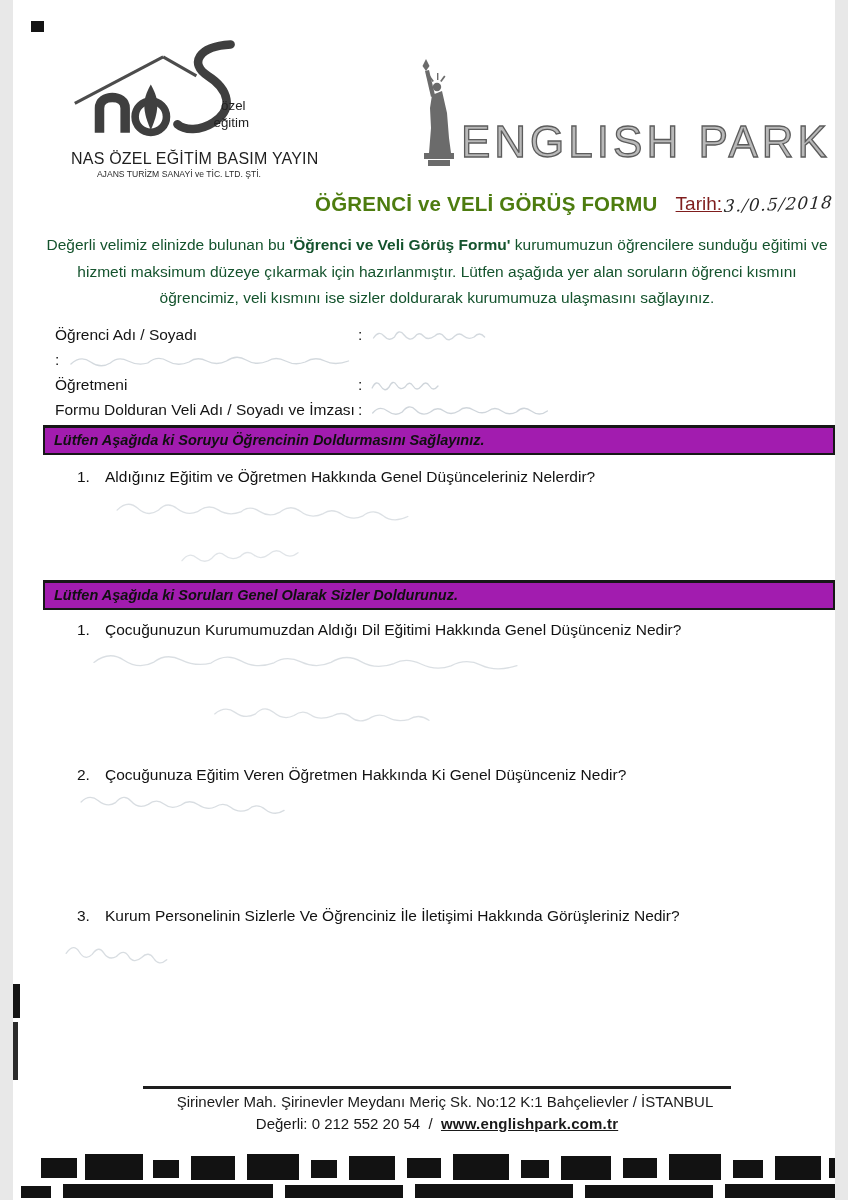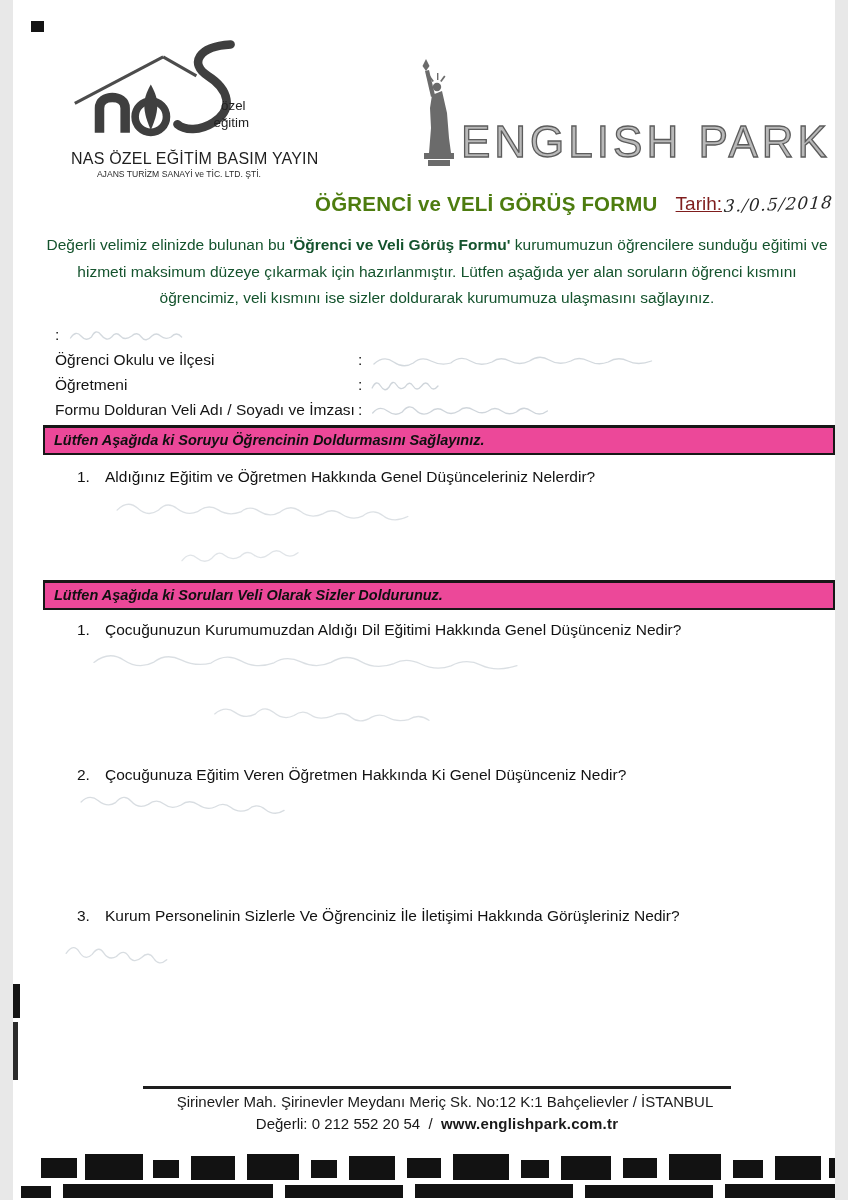--- a/index.html
+++ b/index.html
@@ -34,30 +34,30 @@
   
   .fields{position:absolute;left:42px;top:322px;width:760px;}
   .field-row{height:25px;display:flex;align-items:center;font-size:15.5px;color:#141414;}
   .field-label{display:inline-block;width:303px;}
   .field-colon{display:inline-block;width:12px;}
   .hw{display:inline-block;vertical-align:middle;}
   .hw path{stroke:#a9b4be;fill:none;stroke-width:1.3;stroke-linecap:round;vector-effect:non-scaling-stroke;}
   
   .section-box{
     position:absolute;left:30px;width:770px;border:2px solid #171717;border-top-width:3px;
-    padding:4px 9px 5px 9px;font-size:14.5px;font-weight:bold;font-style:italic;color:#101010;background:#ec4899;
+    padding:4px 9px 5px 9px;font-size:14.5px;font-weight:bold;font-style:italic;color:#101010;background:#a21caf;
   }
   .question{position:absolute;font-size:15.5px;color:#121212;display:flex;}
   .q-num{width:28px;}
   .hw-block{position:absolute;}
   
   .footer-rule{position:absolute;left:130px;top:1086px;width:588px;height:3px;background:#1e1e1e;}
   .footer-address{position:absolute;left:8px;top:1093px;width:848px;text-align:center;font-size:15px;color:#1a1a1a;margin:0;}
   .footer-contact{position:absolute;left:0;top:1115px;width:848px;text-align:center;font-size:15px;color:#1a1a1a;margin:0;}
-  .footer-contact b{letter-spacing:.2px;}
+  .footer-contact b{letter-spacing:.2px;text-decoration:underline;}
 </style>
 </head>
 <body>
 
 <div class="page">
 
   <div class="artifact" style="left:18px;top:21px;width:13px;height:11px;"></div>
   <div class="artifact" style="left:0;top:984px;width:7px;height:34px;"></div>
   <div class="artifact" style="left:0;top:1022px;width:5px;height:58px;opacity:.9;"></div>
   <svg class="bottom-band" viewBox="0 0 848 48">
@@ -122,27 +122,27 @@
   <div class="title-row">
     <h1 class="form-title">ÖĞRENCİ ve VELİ GÖRÜŞ FORMU</h1>
     <span class="date-label">Tarih:</span>
     <span class="date-value">3./0.5/2018</span>
   </div>
 
   <p class="intro"><span>Değerli velimiz elinizde bulunan bu </span><b>'Öğrenci ve Veli Görüş Formu'</b><span> kurumumuzun öğrencilere sunduğu eğitimi ve hizmeti maksimum düzeye çıkarmak için hazırlanmıştır. Lütfen aşağıda yer alan soruların öğrenci kısmını öğrencimiz, veli kısmını ise sizler doldurarak kurumumuza ulaşmasını sağlayınız.</span></p>
 
   <div class="fields">
     <div class="field-row">
+      <span class="field-label">Öğrenci Adı / Soyadı</span>
       <span class="field-colon">:</span>
       <svg class="hw" width="140" height="16" viewBox="0 0 160 16" preserveAspectRatio="none" style="opacity:.5">
         <path d="M4,11 q6,-8 12,-2 t12,1 q5,-9 11,-2 t12,2 q5,-6 10,-1 t13,0 q6,-5 11,1 t12,-1 q5,-4 10,0 t12,1 q6,-6 12,0"></path>
       </svg>
     </div>
     <div class="field-row">
-      <span class="field-label">Öğrenci Okulu ve İlçesi</span>
       <span class="field-colon">:</span>
       <svg class="hw" width="315" height="16" viewBox="0 0 160 16" preserveAspectRatio="none" style="opacity:.5">
         <path d="M2,12 q5,-9 10,-2 t10,1 q4,-7 9,-2 t10,2 q5,-8 10,-2 t11,1 q4,-6 9,-1 t10,0 q5,-7 10,-1 t11,1 q4,-5 9,0 t10,1 q5,-6 10,-1 t12,0"></path>
       </svg>
     </div>
     <div class="field-row">
       <span class="field-label">Öğretmeni</span>
       <span class="field-colon">:</span>
       <svg class="hw" width="85" height="16" viewBox="0 0 160 16" preserveAspectRatio="none" style="opacity:.55">
         <path d="M4,11 q8,-9 16,-2 t16,1 q7,-8 14,-2 t16,2 q8,-7 15,-1 t16,0 q8,-6 15,0 t16,0"></path>
@@ -167,21 +167,21 @@
     <svg class="hw" width="330" height="20" viewBox="0 0 160 16" preserveAspectRatio="none" style="opacity:.4;transform:rotate(2deg)">
       <path d="M2,11 q5,-9 10,-2 t10,1 q4,-8 9,-2 t10,2 q5,-7 10,-2 t11,1 q4,-6 9,-1 t10,0 q5,-7 10,-1 t11,1 q4,-5 9,0 t10,1 q5,-7 10,-1 t12,0"></path>
     </svg>
   </div>
   <div class="hw-block" style="left:165px;top:544px;">
     <svg class="hw" width="150" height="16" viewBox="0 0 160 16" preserveAspectRatio="none" style="opacity:.35;transform:rotate(-3deg)">
       <path d="M4,11 q8,-9 16,-2 t16,1 q7,-8 14,-2 t16,2 q8,-7 15,-1 t16,0 q8,-6 15,0 t16,0"></path>
     </svg>
   </div>
 
-  <div class="section-box" style="top:580px;">Lütfen Aşağıda ki Soruları Veli Olarak Sizler Doldurunuz.</div>
+  <div class="section-box" style="top:580px;">Lütfen Aşağıda ki Soruları Genel Olarak Sizler Doldurunuz.</div>
 
   <div class="question" style="left:64px;top:621px;">
     <span class="q-num">1.</span>
     <span>Çocuğunuzun Kurumumuzdan Aldığı Dil Eğitimi Hakkında Genel Düşünceniz Nedir?</span>
   </div>
   <div class="hw-block" style="left:75px;top:650px;">
     <svg class="hw" width="480" height="22" viewBox="0 0 160 16" preserveAspectRatio="none" style="opacity:.42;transform:rotate(1deg)">
       <path d="M2,12 q5,-9 10,-2 t10,1 q4,-7 9,-2 t10,2 q5,-8 10,-2 t11,1 q4,-6 9,-1 t10,0 q5,-7 10,-1 t11,1 q4,-5 9,0 t10,1 q5,-6 10,-1 t12,0"></path>
     </svg>
   </div>

